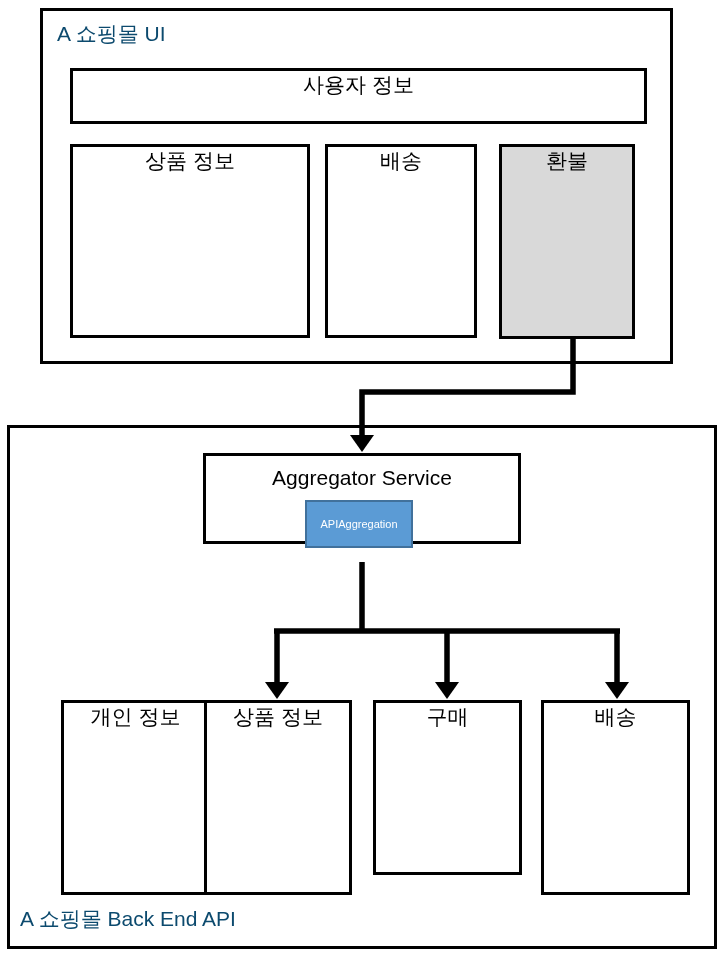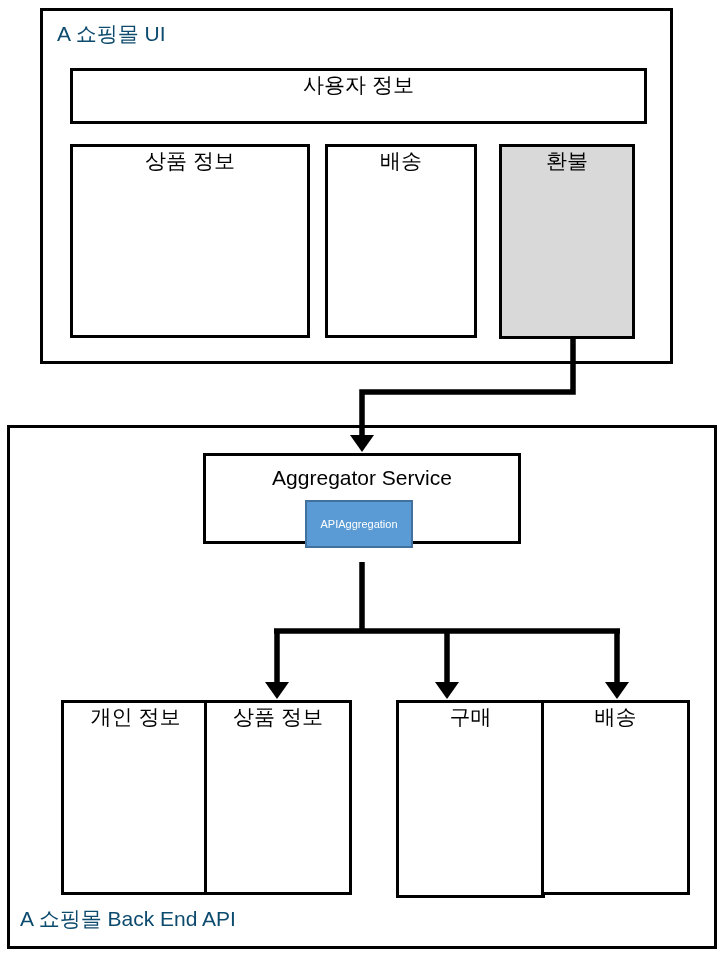--- a/index.html
+++ b/index.html
@@ -42,21 +42,21 @@
   .bottom-outer{ left: 7px;   top: 425px; width: 710px; height: 524px; }
   .aggregator  { left: 203px; top: 453px; width: 318px; height: 91px;
                  display: flex; flex-direction: column; align-items: center; }
   .agg-title   { font-size: 21px; color: #000000; margin-top: 10px; }
   .api-badge   { position: absolute; left: 305px; top: 500px; width: 108px; height: 48px;
                  background: #5b9bd5; border: 2px solid #41719c;
                  display: flex; flex-direction: row; align-items: center; justify-content: center;
                  color: #ffffff; font-size: 11px; line-height: 14px; text-align: center; }
   .personal      { left: 33px;  top: 700px; width: 149px; height: 195px; margin-left: 28px; }
   .product-bottom{ left: 204px; top: 700px; width: 148px; height: 195px; }
-  .purchase      { left: 373px; top: 700px; width: 149px; height: 198px; margin-left: 23px; }
+  .purchase      { left: 373px; top: 700px; width: 149px; height: 175px; }
   .delivery-bottom{ left: 541px; top: 700px; width: 149px; height: 195px; }
   .label-backend { left: 20px; top: 905px; }
   
   .connectors {
     position: absolute;
     left: 0; top: 0;
     width: 725px; height: 959px;
     pointer-events: none;
   }
   .connectors path, .connectors polyline {

